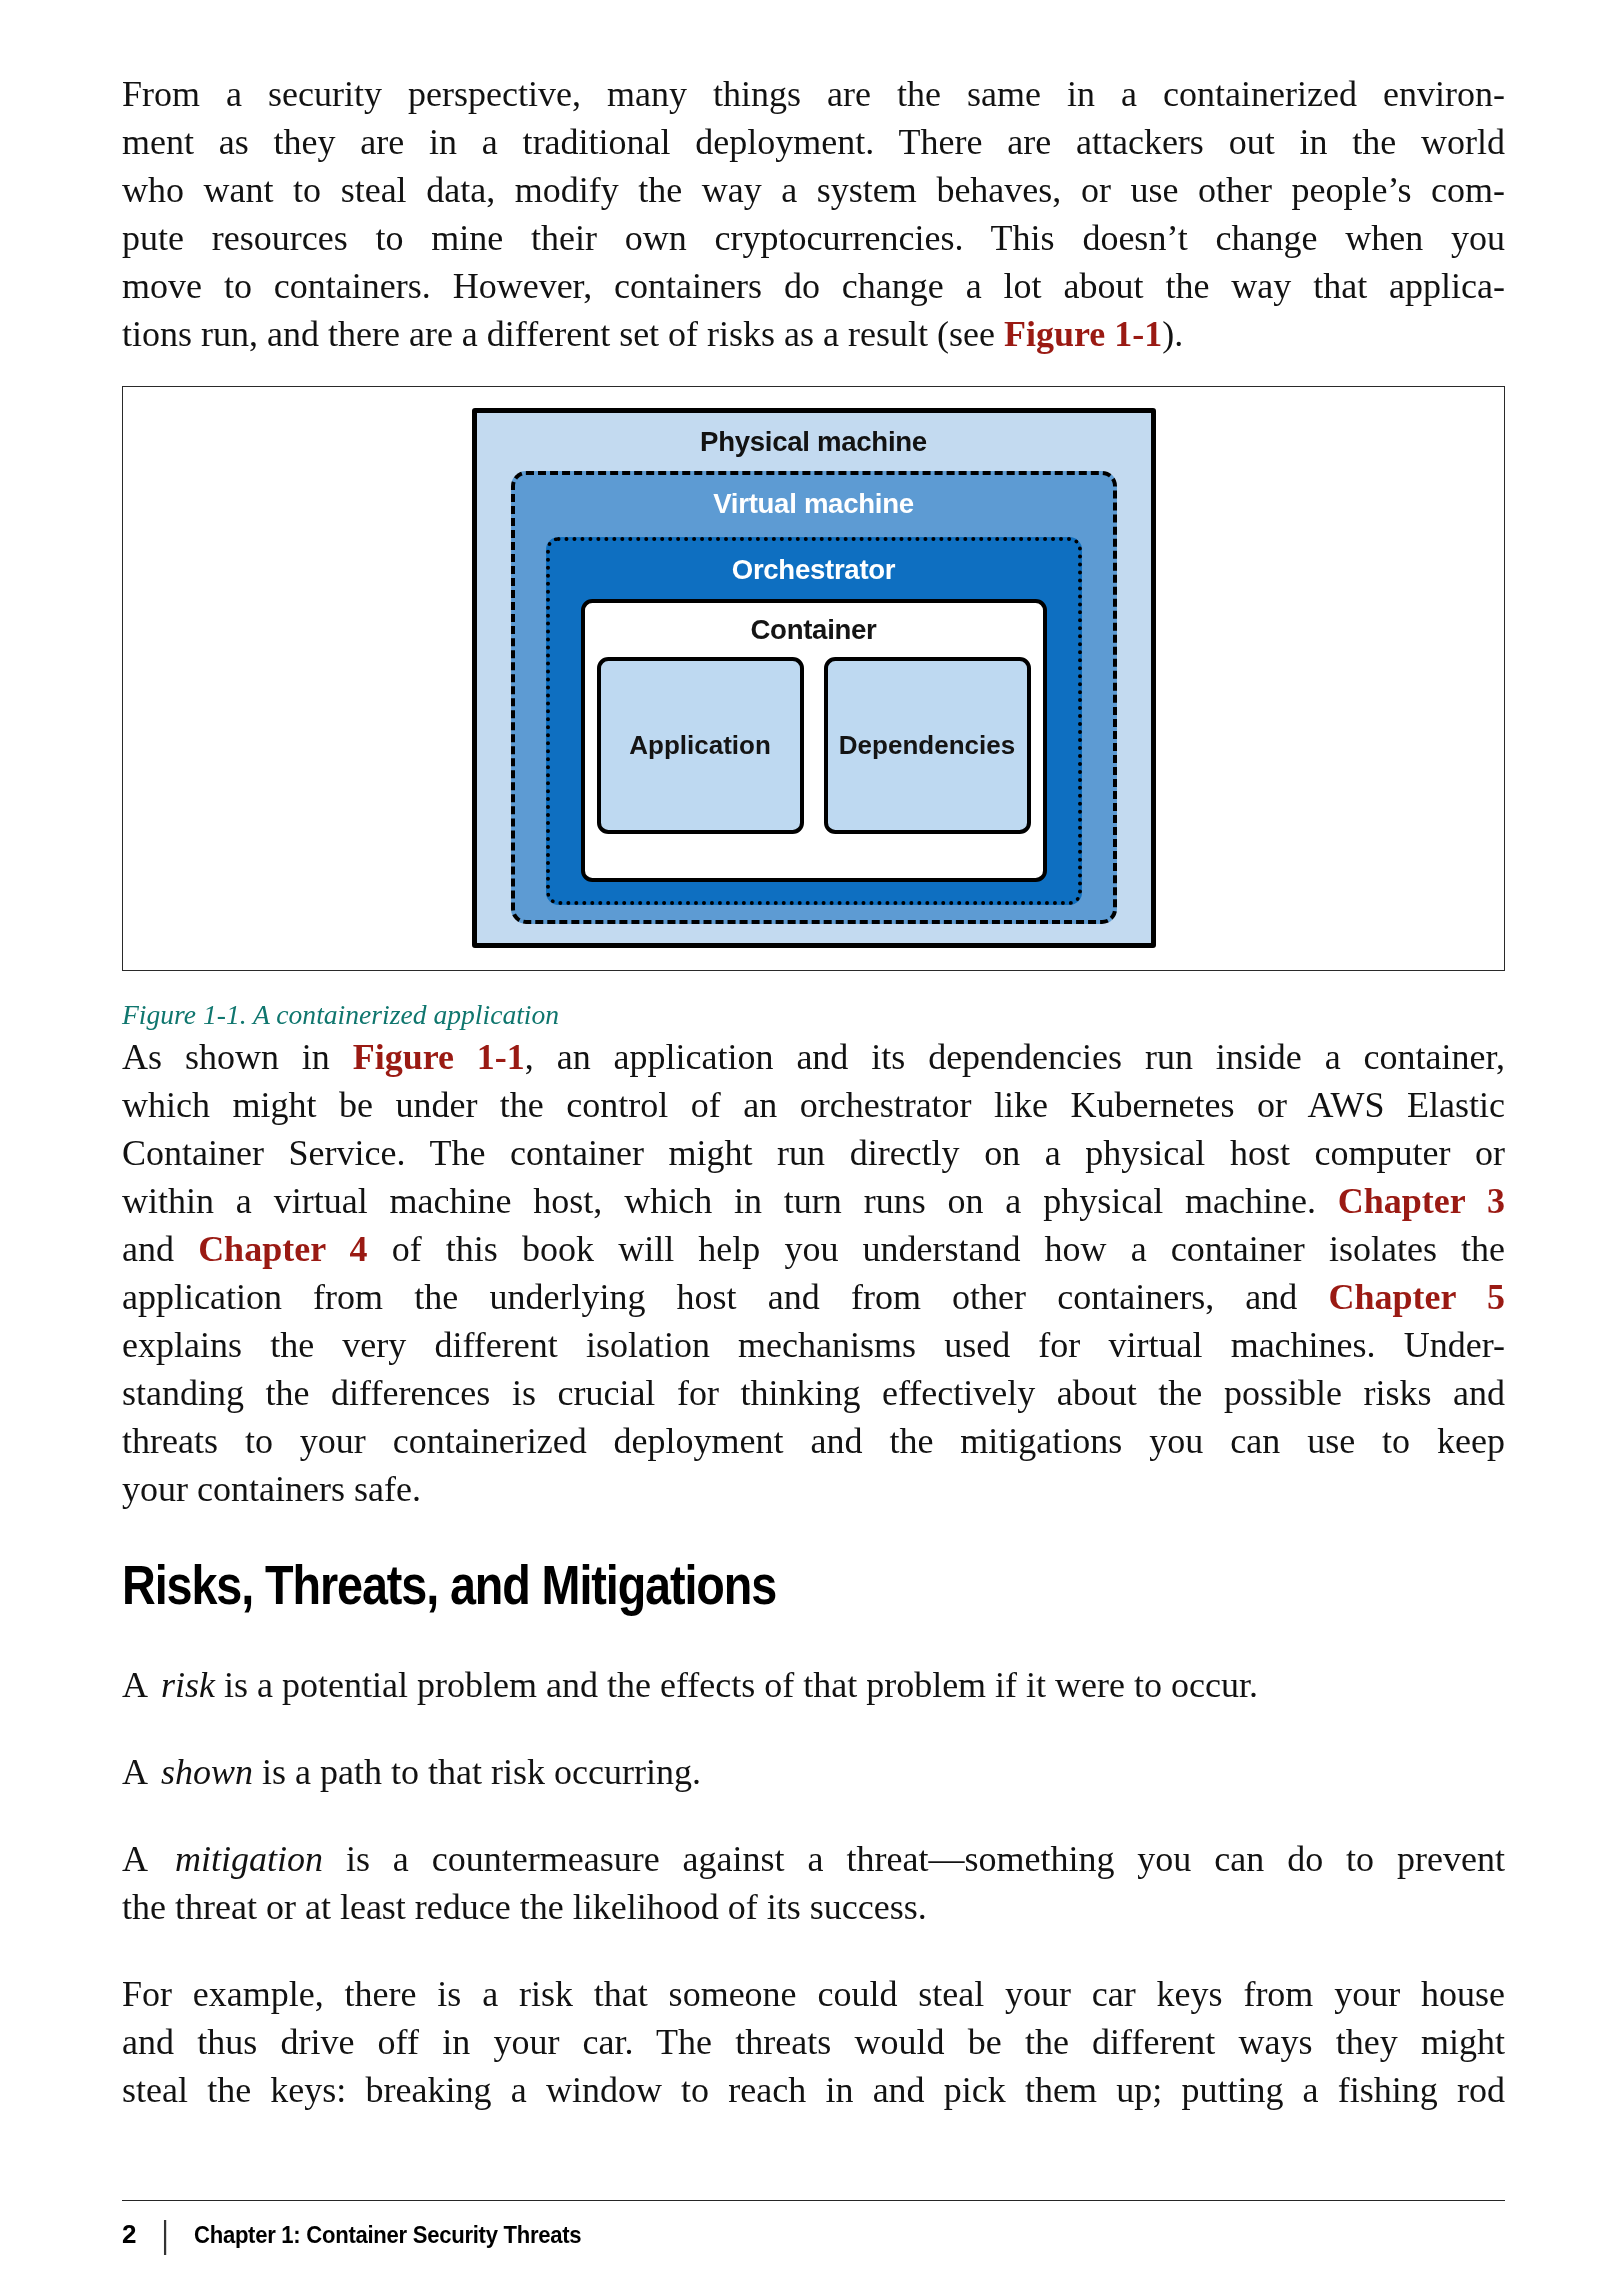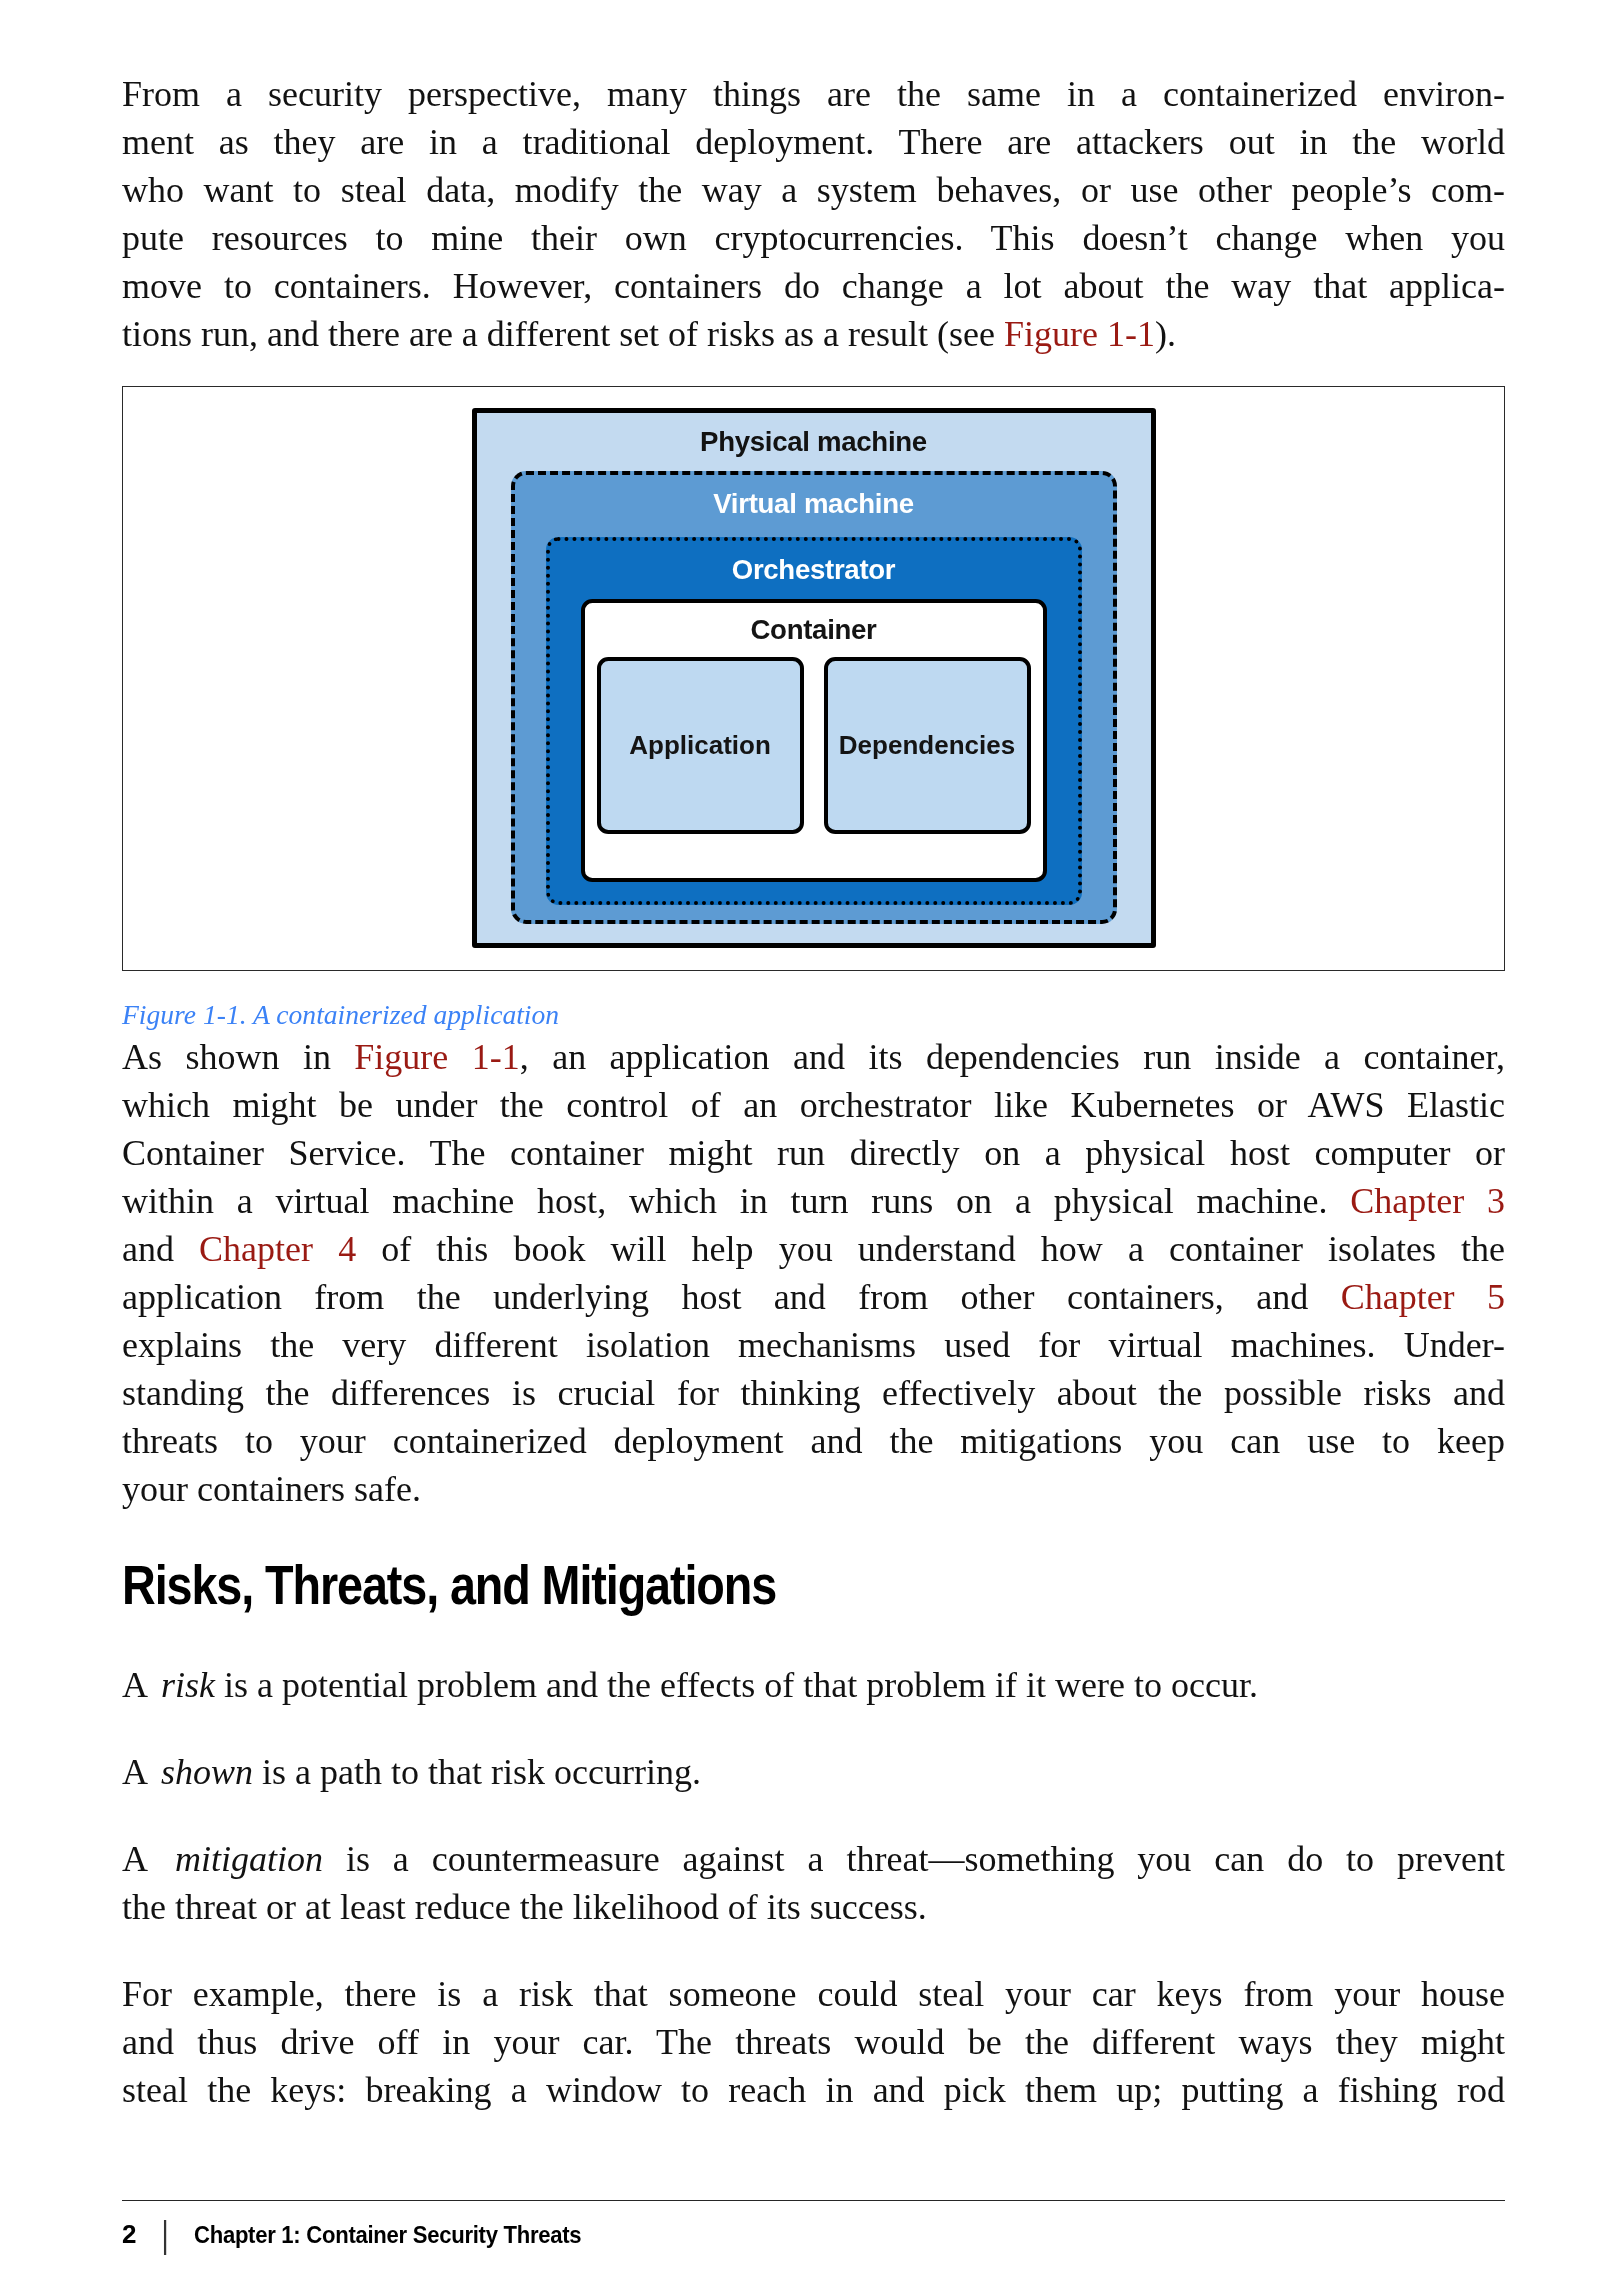--- a/index.html
+++ b/index.html
@@ -17,21 +17,21 @@
     position: absolute;
     left: 122px;
     top: 70px;
     width: 1383px;
   }
   
   .para { font-size: 36px; line-height: 48px; }
   .para .line { text-align: left; }
   .para .line.jline { text-align: justify; text-align-last: justify; }
   .para .em { font-style: italic; margin-left: 6px; }
-  .para .xref { color: var(--link, #9a1a13); cursor: pointer; }
+  .para .xref { color: var(--link, #9a1a13); cursor: pointer; font-weight: bold; }
   .p-intro { margin-bottom: 27.6px; }
   .p-after-caption { }
   .p-def { margin-top: 39px; }
   
   .fig-frame {
     position: relative;
     width: 1383px;
     height: 585px;
     border: 1.9px solid #2a2a2a;
     background: #ffffff;
@@ -100,21 +100,21 @@
     font-family: "Liberation Sans", "DejaVu Sans", sans-serif;
     font-size: 26px;
     font-weight: 700;
     color: #141414;
   }
   .fig-caption {
     margin-top: 26px;
     font-style: italic;
     font-size: 27.6px;
     line-height: 36px;
-    color: #3b82f6;
+    color: #0f766e;
   }
   
   .section-heading {
     margin-top: 40px;
     margin-bottom: 48px;
     height: 60px;
     font-family: "Liberation Sans", "DejaVu Sans", sans-serif;
     font-size: 55px;
     font-weight: 700;
     letter-spacing: -1.3px;

